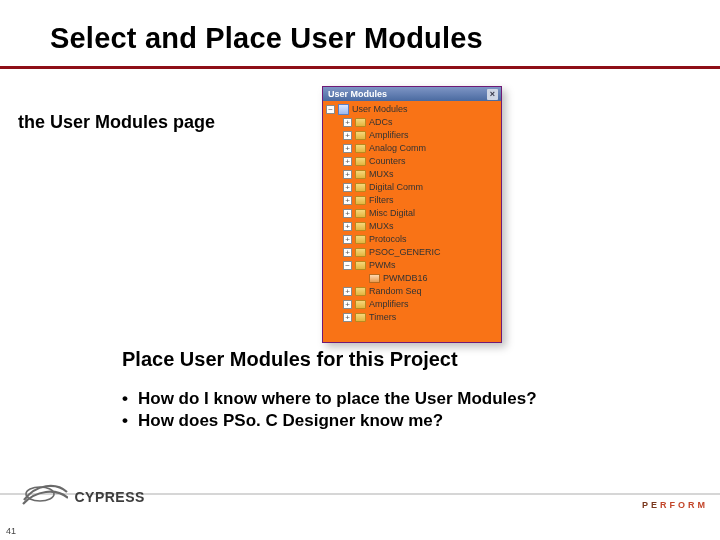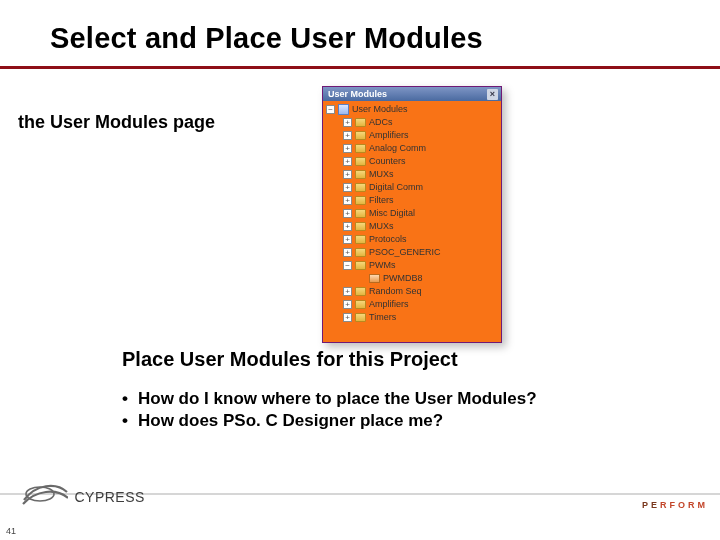--- a/index.html
+++ b/index.html
@@ -167,21 +167,21 @@
   }
   .cypress-swoosh {
     width: 46px; height: 30px;
     display: inline-block;
     vertical-align: middle;
   }
   .cypress-text {
     display: inline-block;
     vertical-align: middle;
     font-size: 14px;
-    font-weight: normal;
+    font-weight: bold;
     letter-spacing: 0.5px;
     color: #3d3d3d;
     margin-left: 2px;
     position: relative;
     top: 4px;
   }
   .perform {
     position: absolute;
     right: 12px;
     top: 500px;
@@ -294,21 +294,21 @@
         <span class="spacer-1"></span>
         <span class="twisty">−</span>
         <span class="ico-folder"></span>
         <span>PWMs</span>
       </div>
 
     <div class="node">
         <span class="spacer-2"></span>
         <span class="twisty-space"></span>
         <span class="ico-chip"></span>
-        <span>PWMDB8</span>
+        <span>PWMDB16</span>
       </div>
 
     <div class="node">
         <span class="spacer-1"></span>
         <span class="twisty">+</span>
         <span class="ico-folder"></span>
         <span>Random Seq</span>
       </div>
     <div class="node">
         <span class="spacer-1"></span>
@@ -328,21 +328,21 @@
 
 <div class="sub2">Place User Modules for this Project</div>
 
 <div class="bullets">
   <div class="b">
     <span class="dot">•</span>
     <span>How do I know where to place the User Modules?</span>
   </div>
   <div class="b">
     <span class="dot">•</span>
-    <span>How does PSo. C Designer place me?</span>
+    <span>How does PSo. C Designer know me?</span>
   </div>
 </div>
 
 <div class="footer-line"></div>
 
 <div class="cypress-logo">
   <svg class="cypress-swoosh" viewBox="0 0 46 30">
     <path d="M2 22 C 14 6, 34 4, 45 14" stroke="#6a6a6a" stroke-width="2.2" fill="none"></path>
     <path d="M1 26 C 14 12, 34 10, 46 20" stroke="#6a6a6a" stroke-width="2.2" fill="none"></path>
     <ellipse cx="18" cy="16" rx="14" ry="7" fill="none" stroke="#6a6a6a" stroke-width="1.6"></ellipse>

